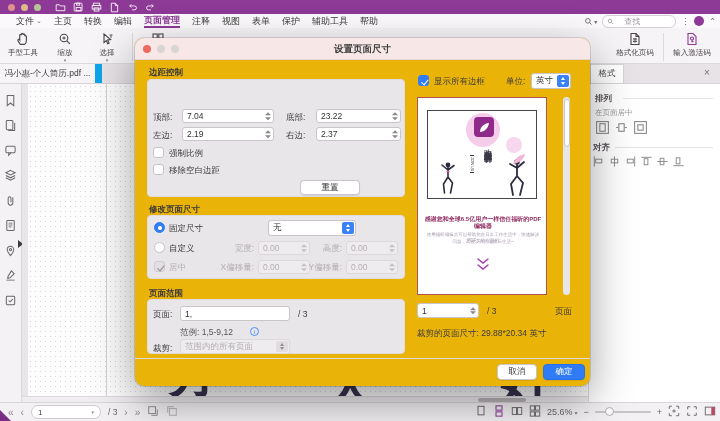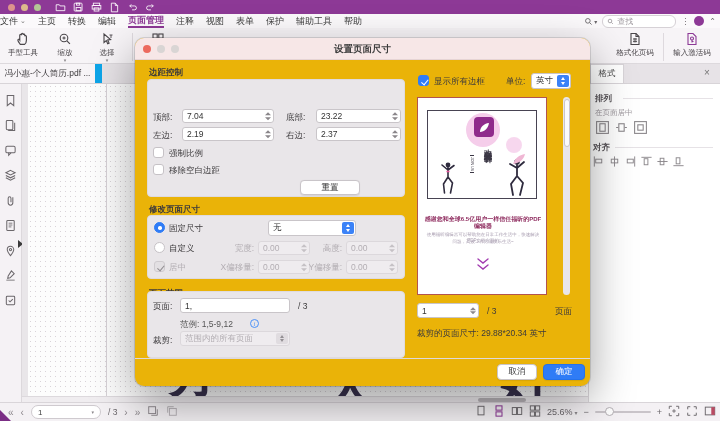--- a/index.html
+++ b/index.html
@@ -10,26 +10,26 @@
   
   .titlebar{position:absolute;left:0;top:0;width:720px;height:14px;background:#8d3996;display:flex;align-items:center}
   .lights{display:flex;gap:6px;margin-left:8px}
   .light{width:7px;height:7px;border-radius:50%}
   .tb-icons{display:flex;gap:7px;margin-left:14px;align-items:center}
   .tb-icons svg{display:block}
   .win-title{position:absolute;left:0;right:0;text-align:center;font-size:8.5px;color:#f4e6f4;pointer-events:none}
 
   
   .menubar{position:absolute;left:0;top:14px;width:720px;height:14px;background:#fbf9fb;display:flex;align-items:center;font-size:9px;color:#3b3b3b}
-  .menu-items{display:flex;gap:12px;margin-left:0;align-items:flex-start;height:100%}
+  .menu-items{display:flex;gap:12px;margin-left:16px;align-items:flex-start;height:100%}
   .mi{display:flex;align-items:center;height:100%;gap:2px}
   .mi.active{color:#8d3996;font-weight:bold;border-bottom:2px solid #8d3996;box-sizing:border-box}
   .mi .chev{font-size:7px;color:#777}
   .menu-right{position:absolute;right:4px;top:0;height:14px;display:flex;align-items:center;gap:5px}
-  .search-pill{width:64px;height:11px;background:#fff;border:1px solid #d6d1d6;border-radius:6px;display:flex;align-items:center;gap:3px;padding:0 4px;font-size:8px;color:#9b959b}
+  .search-pill{width:64px;height:11px;background:#fff;border:1px solid #d6d1d6;border-radius:6px;display:flex;align-items:center;gap:10px;padding:0 4px;font-size:8px;color:#9b959b}
   .avatar{width:10px;height:10px;border-radius:50%;background:#8d3996;color:#fff;font-size:7px;display:flex;align-items:center;justify-content:center}
 
   
   .toolbar{position:absolute;left:0;top:28px;width:720px;height:36px;background:#f7f4f7;border-bottom:1px solid #ddd9dd;box-sizing:border-box}
   .tool-left{position:absolute;left:4px;top:2px;display:flex;align-items:flex-start;gap:4px}
   .tool{display:flex;flex-direction:column;align-items:center;width:38px}
   .tool .ticon{height:17px;display:flex;align-items:center}
   .tool .tlabel{font-size:7.5px;color:#4a464a;margin-top:1px}
   .tool .tdrop{font-size:5px;color:#8a868a;line-height:4px}
   .vsep{width:1px;height:28px;background:#ded9de;margin:3px 2px 0}
@@ -637,21 +637,21 @@
       <div class="fld dis" style="left:198px;top:44px;width:52px;height:14px">
         <span>0.00</span>
         <span class="stp">
             <i class="u"></i>
             <i class="d"></i>
           </span>
       </div>
     </div>
 
     <div class="sec" style="left:14px;top:250px">页面范围</div>
-    <div class="grp" style="left:12px;top:253px;width:258px;height:67px">
+    <div class="grp" style="left:12px;top:261px;width:258px;height:55px">
       <div class="lb" style="left:5px;top:9px">页面:</div>
       <div class="fld" style="left:32px;top:6px;width:110px;height:15px">
         <span>1,</span>
       </div>
       <div class="lb" style="left:150px;top:9px">/ 3</div>
       <div class="lb" style="left:32px;top:27px;color:#555">范例: 1,5-9,12</div>
       <div class="info-dot" style="left:102px;top:27px">i</div>
       <div class="lb" style="left:5px;top:43px">裁剪:</div>
       <div class="fld dis" style="left:32px;top:39px;width:110px;height:15px">
         <span>范围内的所有页面</span>

